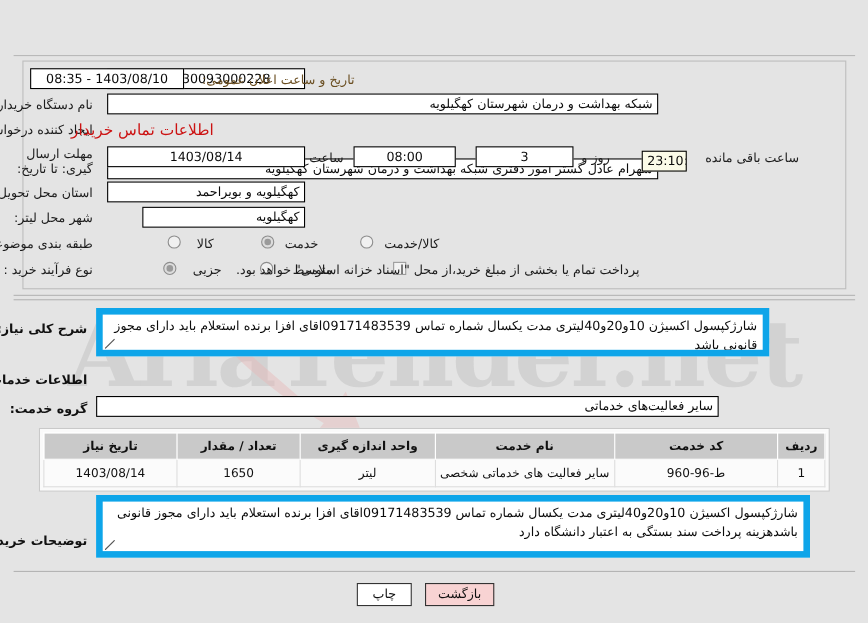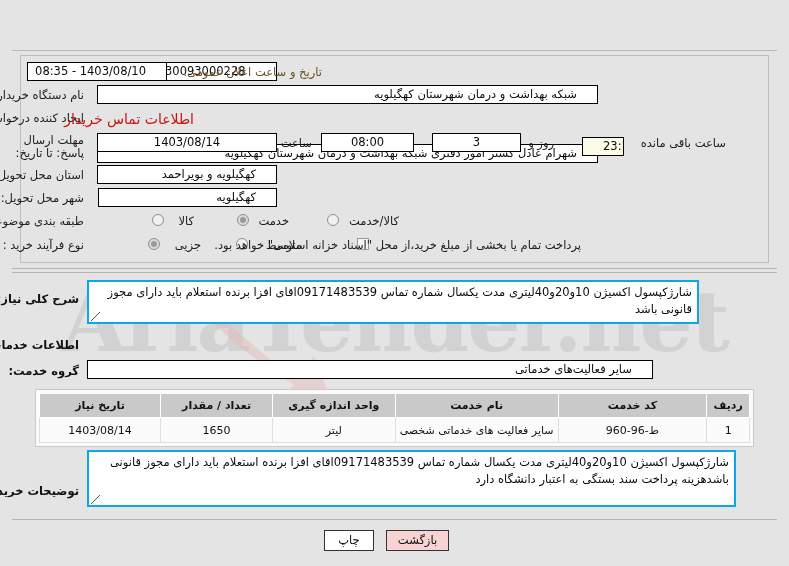--- a/index.html
+++ b/index.html
@@ -98,21 +98,21 @@
   .lbl-brown { color: #6b4f22; }
   .fld {
     position: absolute;
     border: 1px solid #000000;
     background: #ffffff;
     box-sizing: border-box;
     font-size: 11.5px;
     color: #0b0b0b;
     line-height: 17px;
     height: 19px;
-    padding: 0 20px;
+    padding: 0 4px;
     overflow: hidden;
     white-space: nowrap;
   }
   .fld.center { text-align: center; }
   .fld.ivory { background: #fbfbe8; }
   .fld.fa { text-align: right; }
   .fld.num { direction: ltr; text-align: center; }
 
   .redlink {
     position: absolute;
@@ -165,21 +165,21 @@
   
   .sect-lbl {
     position: absolute;
     font-size: 11.5px;
     font-weight: bold;
     color: #111111;
     white-space: nowrap;
   }
   .ta {
     position: absolute;
-    border: 2px solid #0ea5e9;
+    border: 6px solid #0ea5e9;
     background: #ffffff;
     box-sizing: border-box;
     font-size: 11.5px;
     color: #0b0b0b;
     padding: 2px 5px;
     line-height: 17px;
     text-align: right;
     overflow: hidden;
   }
   .ta .resz {
@@ -278,38 +278,38 @@
     <div class="fld fa" style="right:191px;top:0;width:501px;">شبکه بهداشت و درمان شهرستان کهگیلویه</div>
   </div>
 
   <div style="position:absolute;top:108px;left:0;right:0;z-index:3;">
     <div class="lbl" style="right:705px;top:3px;">ایجاد کننده درخواست:</div>
     <div class="fld fa" style="right:191px;top:0;width:501px;margin-top:36px;">شهرام عادل گستر امور دفتری شبکه بهداشت و درمان شهرستان کهگیلویه</div>
     <div class="redlink" style="right:595px;top:3px;left:auto;">اطلاعات تماس خریدار</div>
   </div>
 
   <div style="position:absolute;top:133px;left:0;right:0;z-index:3;">
-    <div class="lbl" style="right:705px;top:1px;width:78px;text-align:right;white-space:normal;line-height:13px;">مهلت ارسال پاسخ: تا تاریخ:</div>
+    <div class="lbl" style="right:705px;top:1px;width:78px;text-align:right;white-space:normal;line-height:13px;">مهلت ارسال گیری: تا تاریخ:</div>
     <div class="fld num" style="right:512px;top:0;width:180px;">1403/08/14</div>
     <div class="lbl" style="right:477px;top:3px;">ساعت</div>
     <div class="fld num" style="right:375px;top:0;width:93px;">08:00</div>
     <div class="fld num" style="right:268px;top:0;width:89px;">3</div>
     <div class="lbl" style="right:235px;top:3px;">روز و</div>
     <div class="fld num ivory" style="right:165px;top:4px;width:41px;">23:10:45</div>
     <div class="lbl" style="right:63px;top:3px;">ساعت باقی مانده</div>
   </div>
 
   <div style="position:absolute;top:165px;left:0;right:0;z-index:3;">
     <div class="lbl" style="right:705px;top:3px;">استان محل تحویل:</div>
     <div class="fld fa" style="right:512px;top:0;width:180px;">کهگیلویه و بویراحمد</div>
   </div>
 
   <div style="position:absolute;top:188px;left:0;right:0;z-index:3;">
-    <div class="lbl" style="right:705px;top:3px;">شهر محل تحویل:</div>
-    <div class="fld fa" style="right:512px;top:0;width:179px;">کهگیلویه</div>
+    <div class="lbl" style="right:705px;top:3px;">شهر محل لیتر:</div>
+    <div class="fld fa" style="right:512px;top:0;width:148px;">کهگیلویه</div>
   </div>
 
   <div style="position:absolute;top:211px;left:0;right:0;z-index:3;">
     <div class="lbl" style="right:705px;top:3px;">طبقه بندی موضوعی:</div>
 
     <div class="radio" style="right:625px;top:3px;"></div>
     <div class="radio-lbl" style="right:595px;top:3px;">کالا</div>
 
     <div class="radio on" style="right:540px;top:3px;"></div>
     <div class="radio-lbl" style="right:500px;top:3px;margin-left:44px;">خدمت</div>

